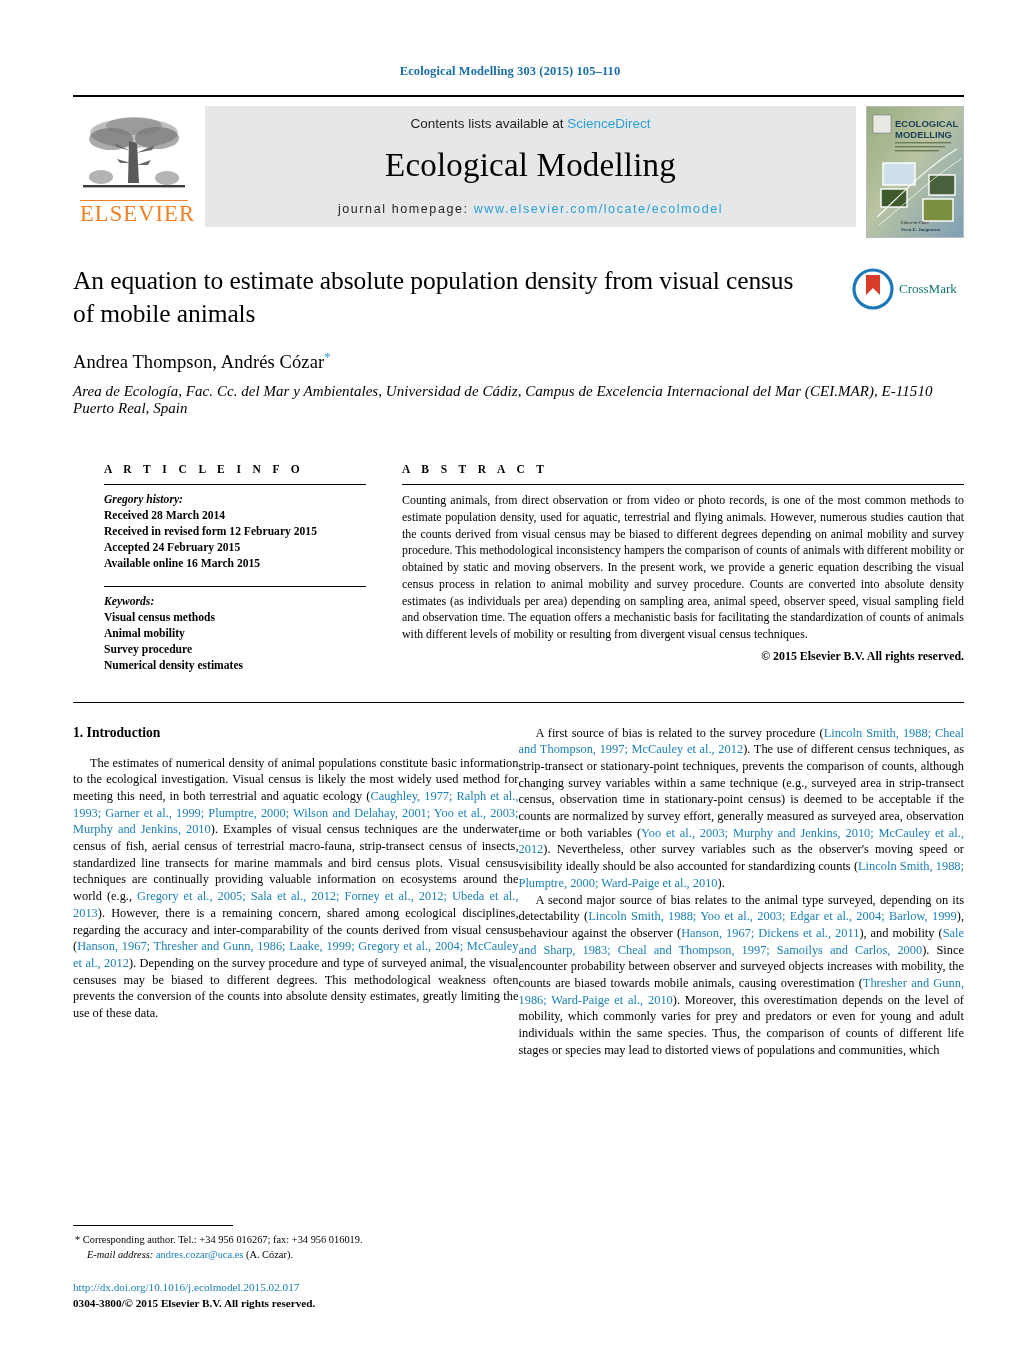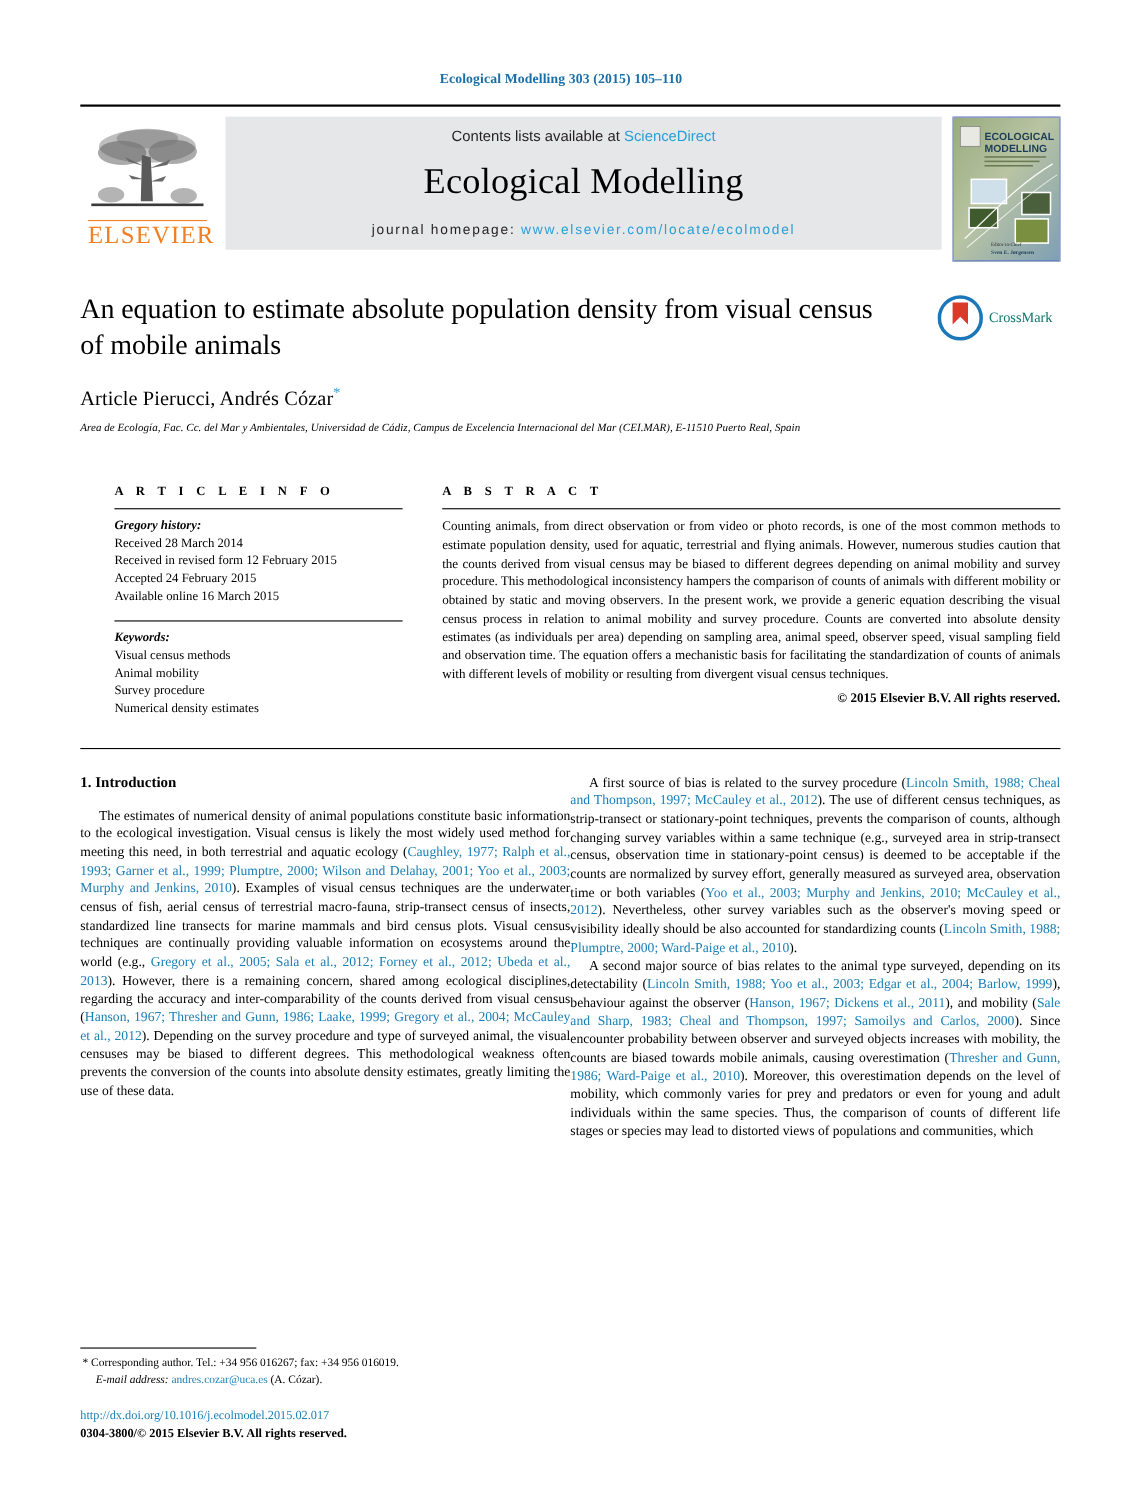--- a/index.html
+++ b/index.html
@@ -118,21 +118,21 @@
   .authors {
     font-family: "Liberation Serif", serif;
     font-size: 18.5px;
     margin-top: 18px;
     letter-spacing: .1px;
   }
   .authors .star { color: #2a9fd6; font-size: 13px; vertical-align: super; }
   .affil {
     font-family: "Liberation Serif", serif;
     font-style: italic;
-    font-size: 10px;
+    font-size: 15px;
     margin-top: 10px;
     letter-spacing: .05px;
     color: #000;
   }
   .crossmark {
     position: absolute;
     top: 2px;
     right: 0;
     width: 112px;
     height: 44px;
@@ -157,21 +157,21 @@
   .sec-head {
     font-family: "Liberation Serif", serif;
     font-weight: bold;
     font-size: 11.5px;
     letter-spacing: 4.4px;
     margin-bottom: 9px;
   }
   .rule-thick { border-top: 1.9px solid #000; }
   .info-block { padding-top: 7px; font-size: 11.6px; line-height: 1.38; }
   .info-block .lbl { font-style: italic; font-weight: bold; }
-  .info-block div { white-space: nowrap; }
+  .info-block div { white-space: nowrap; font-weight: bold; }
   .kw-rule { border-top: 1.9px solid #000; margin-top: 14px; }
   .abstract-body {
     padding-top: 7px;
     font-size: 11.9px;
     line-height: 1.41;
     text-align: justify;
     hyphens: none;
   }
   .copyright {
     text-align: right;
@@ -301,21 +301,21 @@
         <path d="M90 42 C60 60, 40 82, 10 110" stroke="#ffffff" stroke-width="1.2" fill="none" opacity="0.9"></path>
         <path d="M94 52 C66 70, 44 92, 12 118" stroke="#ffffff" stroke-width="1" fill="none" opacity="0.7"></path>
         <text x="34" y="117" font-family="Liberation Serif, serif" font-size="4.5" fill="#2b2b2b">Editor-in-Chief</text>
         <text x="34" y="124" font-family="Liberation Serif, serif" font-size="5" font-weight="bold" fill="#1c3d56">Sven E. Jørgensen</text>
       </svg>
     </div>
   </div>
 
   <div class="title-area">
     <h1 class="paper-title">An equation to estimate absolute population density from visual census of mobile animals</h1>
-    <div class="authors"><span>Article Pierucci, Andrés Cózar</span><span class="star">*</span></div>
+    <div class="authors"><span>Andrea Thompson, Andrés Cózar</span><span class="star">*</span></div>
     <div class="affil">Area de Ecología, Fac. Cc. del Mar y Ambientales, Universidad de Cádiz, Campus de Excelencia Internacional del Mar (CEI.MAR), E-11510 Puerto Real, Spain</div>
 
     <div class="crossmark">
       <svg width="42" height="42" viewBox="0 0 42 42">
         <circle cx="21" cy="21" r="19" fill="#ffffff" stroke="#1b77b8" stroke-width="3.2"></circle>
         <path d="M14 7 h14 v20 l-7 -7 l-7 7 Z" fill="#d93b2b"></path>
       </svg>
       <span class="cm-label">CrossMark</span>
     </div>
   </div>

